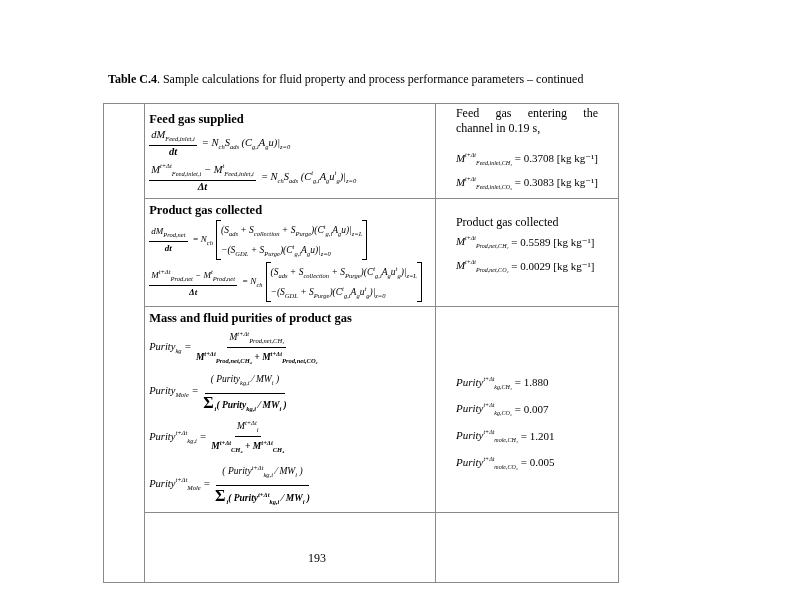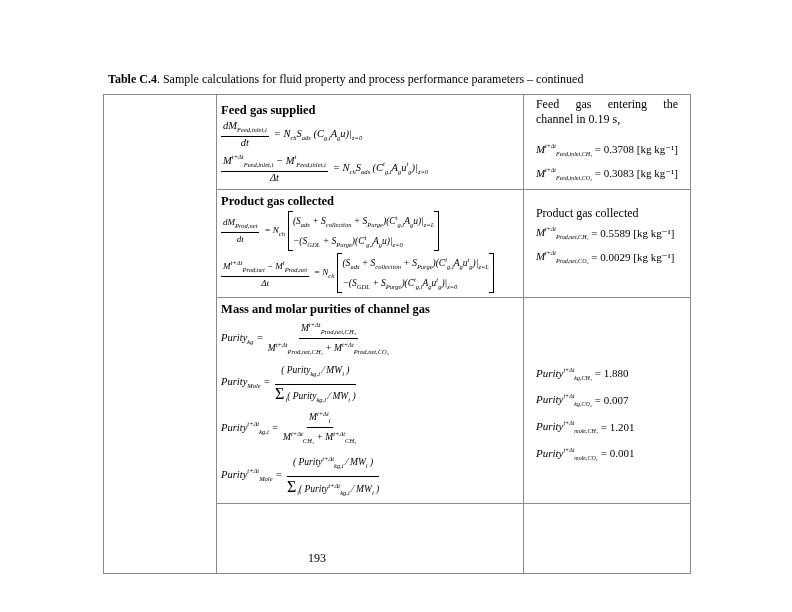--- a/index.html
+++ b/index.html
@@ -1,29 +1,29 @@
 <!DOCTYPE html>
 <html><head>
 <meta charset="utf-8">
 <style>
   html, body { margin: 0; padding: 0; background: #ffffff; }
   body { width: 792px; height: 612px; position: relative; overflow: hidden;
          font-family: "Liberation Serif", "DejaVu Serif", serif; color: #000; }
   .caption { position: absolute; left: 108px; top: 72px; font-size: 12px; white-space: nowrap; }
   .caption b { font-weight: bold; }
-  table.main { position: absolute; left: 103px; top: 94px; border-collapse: collapse; width: 588px; }
+  table.main { position: absolute; left: 103px; top: 103px; border-collapse: collapse; width: 516px; }
   table.main td { border: 1px solid #8a8a8a; vertical-align: top; padding: 0; }
   td.c1 { width: 171px; }
   td.c2 { width: 311px; padding: 2px 4px !important; }
-  td.c3 { width: 136px; padding: 2px 12px !important; margin-top: 44px; }
+  td.c3 { width: 136px; padding: 2px 20px !important; margin-top: 44px; }
   .sec-title { font-weight: bold; font-size: 12.5px; line-height: 15px; margin: 6px 0 2px 0; }
   .eq { font-style: italic; font-size: 10.5px; display: flex; align-items: center; margin: 1px 0 2px 0; white-space: nowrap; }
   .frac { display: inline-flex; flex-direction: column; align-items: center; margin-right: 3px; }
   .frac .num { border-bottom: 1px solid #000; padding: 0 2px; line-height: 12px; }
-  .frac .den { padding: 0 2px; line-height: 12px; }
+  .frac .den { padding: 0 2px; line-height: 12px; font-weight: bold; }
   .eq sub, .eq sup { font-size: 6.5px; }
   .rhs { margin-left: 2px; }
   .brk { display: inline-flex; flex-direction: column; border-left: 1px solid #000; border-right: 1px solid #000; padding: 0 4px; margin-left: 3px; position: relative; }
   .brk:before, .brk:after { content: ""; position: absolute; top: 0; bottom: 0; width: 4px; border-top: 1px solid #000; border-bottom: 1px solid #000; }
   .brk:before { left: 0; }
   .brk:after { right: 0; }
   .brk span { line-height: 13px; font-size: 9.5px; }
   .r-text { font-size: 12px; line-height: 15px; text-align: justify; }
   .r-eq { font-size: 11px; white-space: nowrap; line-height: 14px; margin: 2px 0; }
   .r-eq i sub, .r-eq i sup { font-size: 6px; }
@@ -91,21 +91,21 @@
     </td>
     <td class="c3">
       <div style="height:14px"></div>
       <div class="r-text">Product gas collected</div>
       <div class="r-eq"><i>M<sup>t+Δt</sup><sub>Prod,net,CH₄</sub></i> <span>= 0.5589 [kg kg⁻¹]</span></div>
       <div class="r-eq"><i>M<sup>t+Δt</sup><sub>Prod,net,CO₂</sub></i> <span>= 0.0029 [kg kg⁻¹]</span></div>
     </td>
   </tr>
   <tr style="height:195px">
     <td class="c2">
-      <div class="sec-title" style="margin-top:2px">Mass and molar purities of channel gas</div>
+      <div class="sec-title" style="margin-top:2px">Mass and fluid purities of product gas</div>
       <div class="eq">
         <span>Purity<sub>kg</sub> =&nbsp;</span>
         <span class="frac" style="font-size:9.5px">
               <span class="num">M<sup>t+Δt</sup><sub>Prod,net,CH₄</sub></span>
               <span class="den">M<sup>t+Δt</sup><sub>Prod,net,CH₄</sub> + M<sup>t+Δt</sup><sub>Prod,net,CO₂</sub></span>
             </span>
       </div>
       <div class="eq">
         <span>Purity<sub>Mole</sub> =&nbsp;</span>
         <span class="frac" style="font-size:9.5px">
@@ -126,21 +126,21 @@
               <span class="num" style="padding:4px 6px">( Purity<sup>t+Δt</sup><sub>kg,i</sub> ⁄ MW<sub>i</sub> )</span>
               <span class="den" style="padding-top:3px"><span class="big-sigma">Σ</span><sub>i</sub>( Purity<sup>t+Δt</sup><sub>kg,i</sub> ⁄ MW<sub>i</sub> )</span>
             </span>
       </div>
     </td>
     <td class="c3">
       <div style="height:58px"></div>
       <div class="r-eq" style="margin:5px 0"><i>Purity<sup>t+Δt</sup><sub>kg,CH₄</sub></i> <span>= 1.880</span></div>
       <div class="r-eq" style="margin:5px 0"><i>Purity<sup>t+Δt</sup><sub>kg,CO₂</sub></i> <span>= 0.007</span></div>
       <div class="r-eq" style="margin:5px 0"><i>Purity<sup>t+Δt</sup><sub>mole,CH₄</sub></i> <span>= 1.201</span></div>
-      <div class="r-eq" style="margin:5px 0"><i>Purity<sup>t+Δt</sup><sub>mole,CO₂</sub></i> <span>= 0.001</span></div>
+      <div class="r-eq" style="margin:5px 0"><i>Purity<sup>t+Δt</sup><sub>mole,CO₂</sub></i> <span>= 0.005</span></div>
     </td>
   </tr>
   <tr style="height:70px">
     <td class="c2"></td>
     <td class="c3"></td>
   </tr>
 </tbody>
   </table>
 
 <div class="page-num">193</div>

